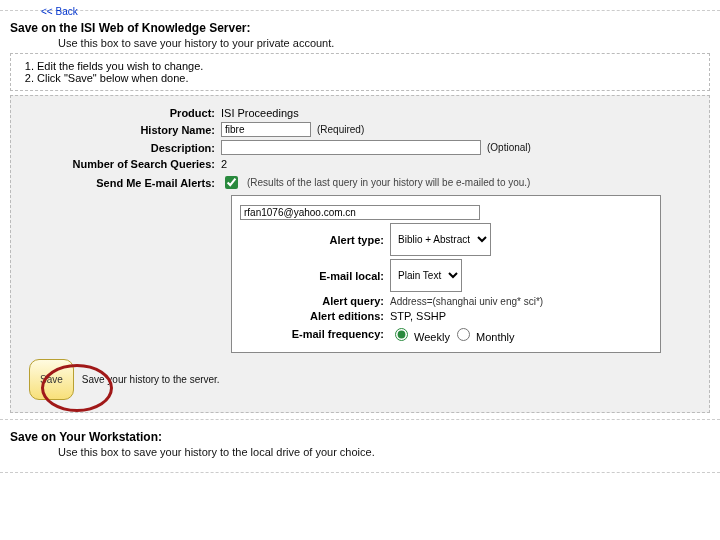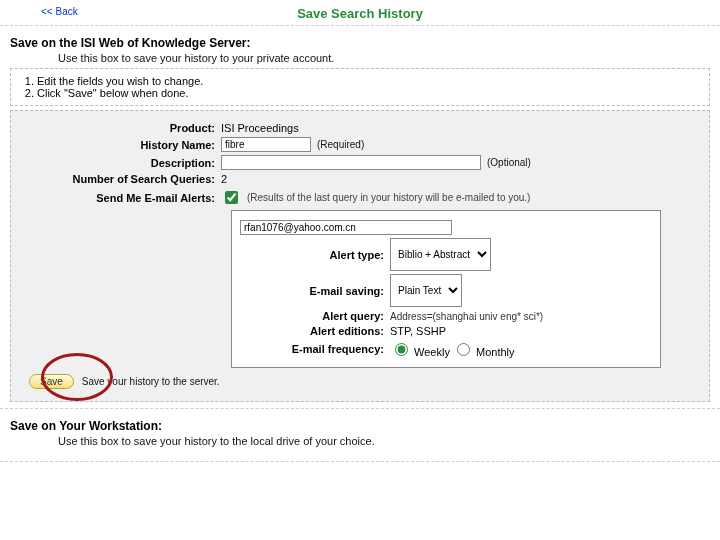--- a/index.html
+++ b/index.html
@@ -106,21 +106,21 @@
   .alert-row {
     display: flex;
     align-items: center;
     margin: 3px 0;
   }
   .btn-save {
     display: inline-block;
     background: linear-gradient(#fffbe0, #f8e07a);
     border: 1px solid #b8a032;
     border-radius: 10px;
-    padding: 1px 10px;
+    padding: 14px 10px;
     font-size: 10px;
     color: #333;
     cursor: pointer;
     font-family: inherit;
   }
   .save-row {
     margin: 6px 0 2px 8px;
     display: flex;
     align-items: center;
     gap: 8px;
@@ -143,21 +143,20 @@
     pointer-events: none;
     transform: translateY(-38px);
   }
   .circle-wrap { position: relative; }
 </style>
 </head>
 <body>
 
 <div class="header">
   <a href="#" class="back-link">&lt;&lt; Back</a>
-  <div class="page-title">Save Search History</div>
 </div>
 
 <div class="section">
   <div class="section-heading">Save on the ISI Web of Knowledge Server:</div>
   <div class="section-sub">Use this box to save your history to your private account.</div>
 
   <div class="note-box">
     <ol>
       <li>Edit the fields you wish to change.</li>
       <li>Click "Save" below when done.</li>
@@ -190,30 +189,30 @@
     <div class="row">
       <div class="label-col">Send Me E-mail Alerts:</div>
       <div class="val-col">
         <input type="checkbox" class="checkbox" checked="" style="">
         <span class="small-hint">(Results of the last query in your history will be e-mailed to you.)</span>
       </div>
     </div>
 
     <div class="alert-box">
       <div class="alert-row">
-        <input type="text" style="width: 212px;" value="rfan1076@yahoo.com.cn">
+        <input type="text" style="width: 240px;" value="rfan1076@yahoo.com.cn">
       </div>
       <div class="alert-row">
         <div class="alert-label-col">Alert type:</div>
         <select>
           <option>Biblio + Abstract</option>
         </select>
       </div>
       <div class="alert-row">
-        <div class="alert-label-col">E-mail saving:</div>
+        <div class="alert-label-col">E-mail local:</div>
         <select>
           <option>Plain Text</option>
         </select>
       </div>
       <div class="alert-row">
         <div class="alert-label-col">Alert query:</div>
         <span class="alert-query-val">Address=(shanghai univ eng* sci*)</span>
       </div>
       <div class="alert-row">
         <div class="alert-label-col">Alert editions:</div>

